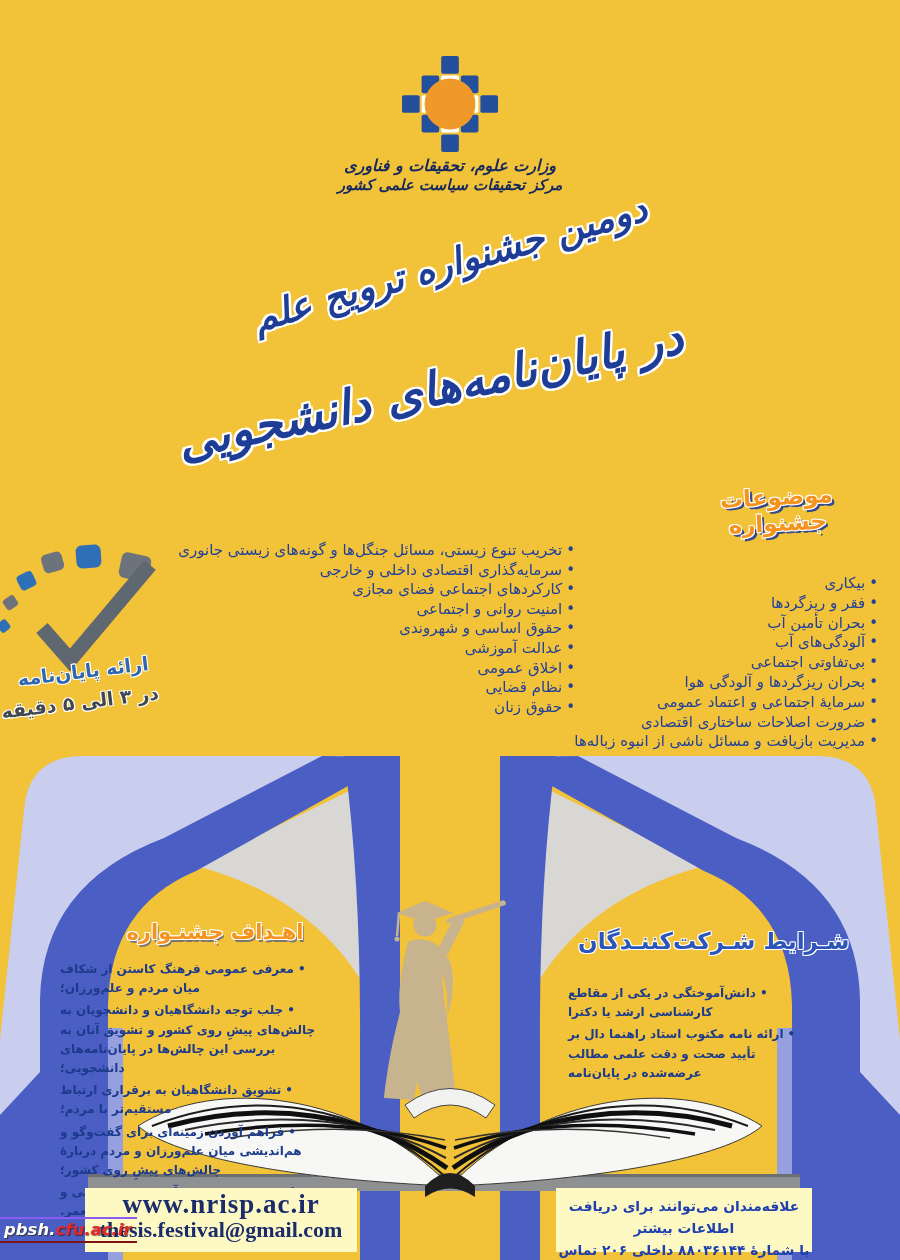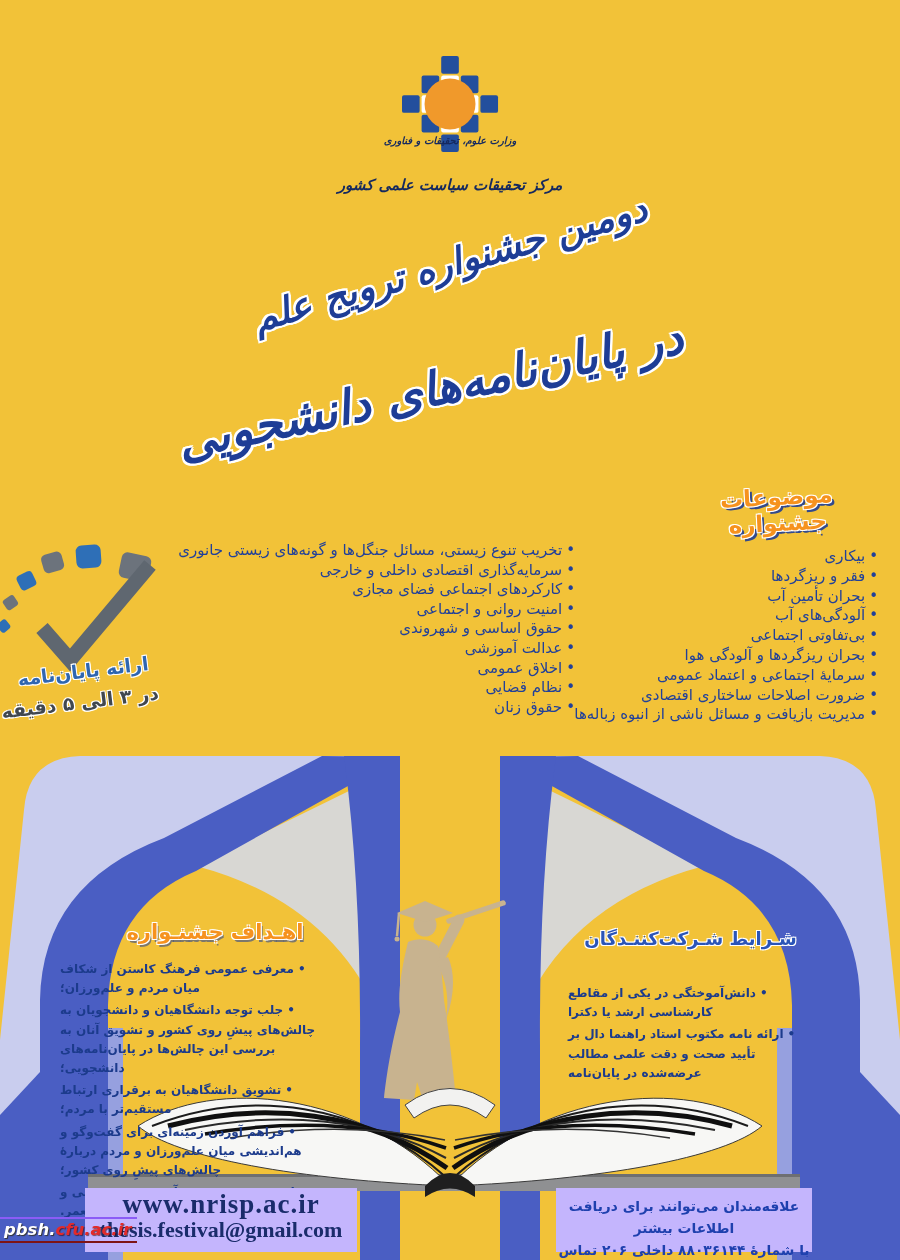--- a/index.html
+++ b/index.html
@@ -5,53 +5,53 @@
   html,body{margin:0;padding:0;}
   body{width:900px;height:1260px;overflow:hidden;font-family:"DejaVu Sans",sans-serif;}
   .poster{position:relative;width:900px;height:1260px;background:#F2C238;overflow:hidden;}
   .abs{position:absolute;}
   svg{display:block;}
   .bgsvg{position:absolute;left:0;top:0;z-index:0;}
   .lyr{z-index:2;}
   
   .toplogo{left:402px;top:56px;width:98px;height:98px;}
   .ministry{left:250px;width:400px;text-align:center;color:#15295F;font-style:italic;font-weight:bold;}
-  .m1{top:135px;font-size:10px;}
+  .m1{top:156px;font-size:16px;}
   .m2{top:176px;font-size:15px;font-style:italic;}
   
   .title{color:#1E3D96;font-weight:bold;font-style:italic;text-align:center;white-space:nowrap;direction:rtl;
          text-shadow:-2px -2px 0 #fff,2px -2px 0 #fff,-2px 2px 0 #fff,2px 2px 0 #fff,0 -2px 0 #fff,0 2px 0 #fff,-2px 0 0 #fff,2px 0 0 #fff;}
   .t1{left:225px;top:242px;width:450px;font-size:37px;transform:rotate(-16deg);}
   .t2{left:130px;top:362px;width:600px;font-size:47px;transform:rotate(-12deg);}
   
   .topics-head{left:682px;top:484px;width:190px;text-align:center;font-size:23px;font-weight:bold;color:#F6921E;transform:rotate(-3deg);
       text-shadow:-1px -1px 0 #fff,1px -1px 0 #fff,-1px 1px 0 #fff,1px 1px 0 #fff,3px 3px 0 rgba(30,61,150,.9);}
   .list{direction:rtl;text-align:right;color:#21409A;font-weight:normal;}
   .list .li{white-space:nowrap;}
   .list .blt{display:inline-block;margin-left:4px;}
-  .tr-list{right:22px;top:547px;width:340px;font-size:15px;line-height:19.8px;}
+  .tr-list{right:22px;top:574px;width:340px;font-size:15px;line-height:19.8px;}
   .tl-list{right:325px;top:541px;width:430px;font-size:15px;line-height:19.6px;}
   
   .badgesvg{left:0;top:538px;width:165px;height:135px;}
   .badge-t{text-align:center;font-weight:bold;transform:rotate(-7deg);white-space:nowrap;
       text-shadow:-1px -1px 0 #fff,1px -1px 0 #fff,-1px 1px 0 #fff,1px 1px 0 #fff;}
   .bt1{left:8px;top:660px;width:150px;font-size:19px;color:#2F66B0;}
   .bt2{left:0px;top:691px;width:160px;font-size:19px;color:#41474F;}
   
   .sec-head{font-weight:bold;text-align:center;white-space:nowrap;
       text-shadow:-1px -1px 0 #fff,1px -1px 0 #fff,-1px 1px 0 #fff,1px 1px 0 #fff,2px 3px 0 rgba(30,61,150,.55);}
   .goals-head{left:105px;top:920px;width:220px;font-size:21px;color:#F6921E;}
-  .cond-head{left:578px;top:928px;width:225px;font-size:18px;color:#2B55B8;text-shadow:-1px -1px 0 #fff,1px -1px 0 #fff,-1px 1px 0 #fff,1px 1px 0 #fff;}
+  .cond-head{left:578px;top:928px;width:225px;font-size:23px;color:#2B55B8;text-shadow:-1px -1px 0 #fff,1px -1px 0 #fff,-1px 1px 0 #fff,1px 1px 0 #fff;}
   .small-list{direction:rtl;text-align:left;color:#1C3B8C;font-weight:bold;font-size:12px;line-height:1.6;}
   .small-list .li{margin-bottom:3px;}
   .small-list .blt{margin-left:4px;}
   .goals-list{left:60px;top:960px;width:256px;}
   .cond-list{left:568px;top:984px;width:250px;}
   
-  .fpanel{top:1188px;height:64px;background:#c4b5fd;z-index:2;}
+  .fpanel{top:1188px;height:64px;background:#fef9c3;z-index:2;}
   .fp-left{left:85px;width:272px;text-align:center;}
   .fp-right{left:556px;width:256px;text-align:center;direction:rtl;}
   .www{margin-top:2px;font-family:"Liberation Serif",serif;font-weight:bold;font-size:27px;color:#1A2C6B;letter-spacing:1px;line-height:1.05;}
   .email{font-family:"Liberation Serif",serif;font-weight:bold;font-size:22px;color:#1A2C6B;line-height:1.1;}
   .contact{padding-top:7px;font-size:13.8px;font-weight:bold;color:#1E40AE;line-height:1.6;}
   .watermark{left:0;top:1217px;z-index:3;font-style:italic;font-weight:bold;font-size:16.5px;
       border-top:2px solid #8b5cf6;border-bottom:2px solid #7E1416;padding:1px 6px 2px 4px;white-space:nowrap;}
   .wm-white{color:#fff;text-shadow:1px 1px 1px #333;}
   .wm-red{color:#E32A2A;text-shadow:1px 1px 1px rgba(60,0,0,.6);}
 </style>

